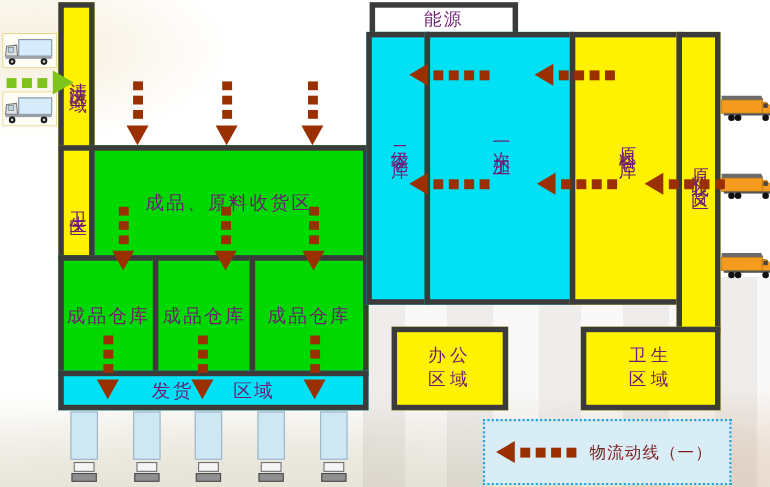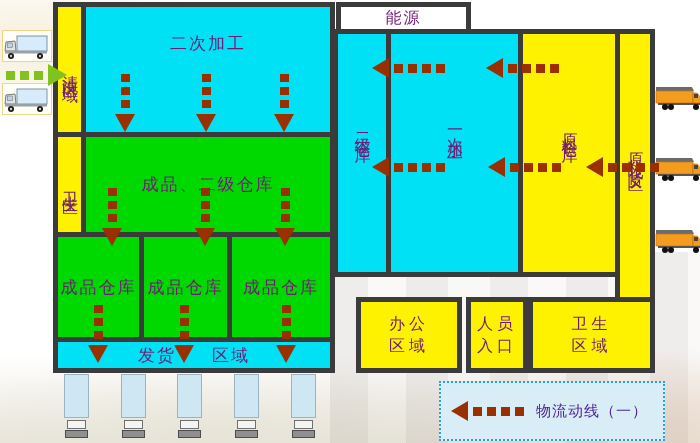--- a/index.html
+++ b/index.html
@@ -53,21 +53,21 @@
   .al.g b{border-right-color:var(--flow2-green,#7FC41C);}
   .al.g i{background:var(--flow2-green,#7FC41C);}
   
   .legend{
     position:absolute;left:439px;top:381px;width:226px;height:60px;z-index:7;box-sizing:border-box;
     background:var(--legend-bg,#D8EDF6);border:2px dotted var(--legend-border,#2AA0D8);
     display:flex;flex-direction:column;justify-content:space-evenly;padding:2px 10px;
   }
   .legend-row{display:flex;align-items:center;gap:12px;}
   .legend-row .al{position:static;}
-  .legend-label{font-size:15px;letter-spacing:1px;color:#4c1d95;white-space:nowrap;}
+  .legend-label{font-size:15px;letter-spacing:1px;color:#7f1d1d;white-space:nowrap;}
   
   .dock{position:absolute;top:374px;width:25px;display:flex;flex-direction:column;align-items:center;z-index:3;}
   .dock .body{width:25px;height:44px;background:#cfe7f3;border:1px solid #9ab4c4;box-sizing:border-box;}
   .dock .cab{width:19px;height:9px;background:#f4f4f2;border:1px solid #6f6f6f;margin-top:2px;box-sizing:border-box;}
   .dock .bar{width:23px;height:8px;background:#8f8f8f;border:1px solid #4c4c4c;margin-top:1px;box-sizing:border-box;}
   .truck{position:absolute;z-index:4;}
   .pad-b26{padding-bottom:26px;}
   .pad-b48{padding-bottom:48px;}
   .pad-b22{padding-bottom:22px;}
   .ship{gap:36px;font-size:17px;letter-spacing:2px;}
@@ -104,28 +104,25 @@
   <div class="ar" style="left:6px;top:64px;">
     <i></i>
       <i></i>
       <i></i>
       <b></b>
   </div>
 
   <div class="zone yellow vtext" style="left:53px;top:2px;width:33px;height:135px;">
     <span>清洗区域</span>
   </div>
-  <div class="zone cyan h17 pad-b26" style="left:81px;top:2px;width:254px;height:135px;align-items:center;">
-    <span style="margin-bottom:26px;">二次加工</span>
-  </div>
   <div class="zone yellow vtext" style="left:53px;top:132px;width:33px;height:105px;">
     <span>卫生区</span>
   </div>
   <div class="zone green h17" style="left:81px;top:132px;width:254px;height:105px;">
-    <span>成品、二级仓库</span>
+    <span>成品、原料收货区</span>
   </div>
   <div class="zone green h17" style="left:53px;top:232px;width:91px;height:110px;">
     <span>成品仓库</span>
   </div>
   <div class="zone green h17" style="left:139px;top:232px;width:93px;height:110px;">
     <span>成品仓库</span>
   </div>
   <div class="zone green h17" style="left:227px;top:232px;width:108px;height:110px;">
     <span>成品仓库</span>
   </div>
@@ -147,24 +144,20 @@
     <span>原料仓库</span>
   </div>
   <div class="zone yellow vtext pad-b22" style="left:615px;top:29px;width:40px;height:274px;letter-spacing:6px;">
     <span>原料收货区</span>
   </div>
 
 
   <div class="zone yellow two-line" style="left:356px;top:297px;width:106px;height:76px;">
     <span>办公</span>
     <span>区域</span>
-  </div>
-  <div class="zone yellow two-line" style="left:466px;top:297px;width:62px;height:76px;">
-    <span>人员</span>
-    <span>入口</span>
   </div>
   <div class="zone yellow two-line" style="left:528px;top:297px;width:127px;height:76px;">
     <span>卫生</span>
     <span>区域</span>
   </div>
 
   <div class="ad" style="left:115px;top:74px;">
       <i></i>
       <i></i>
       <i></i>

